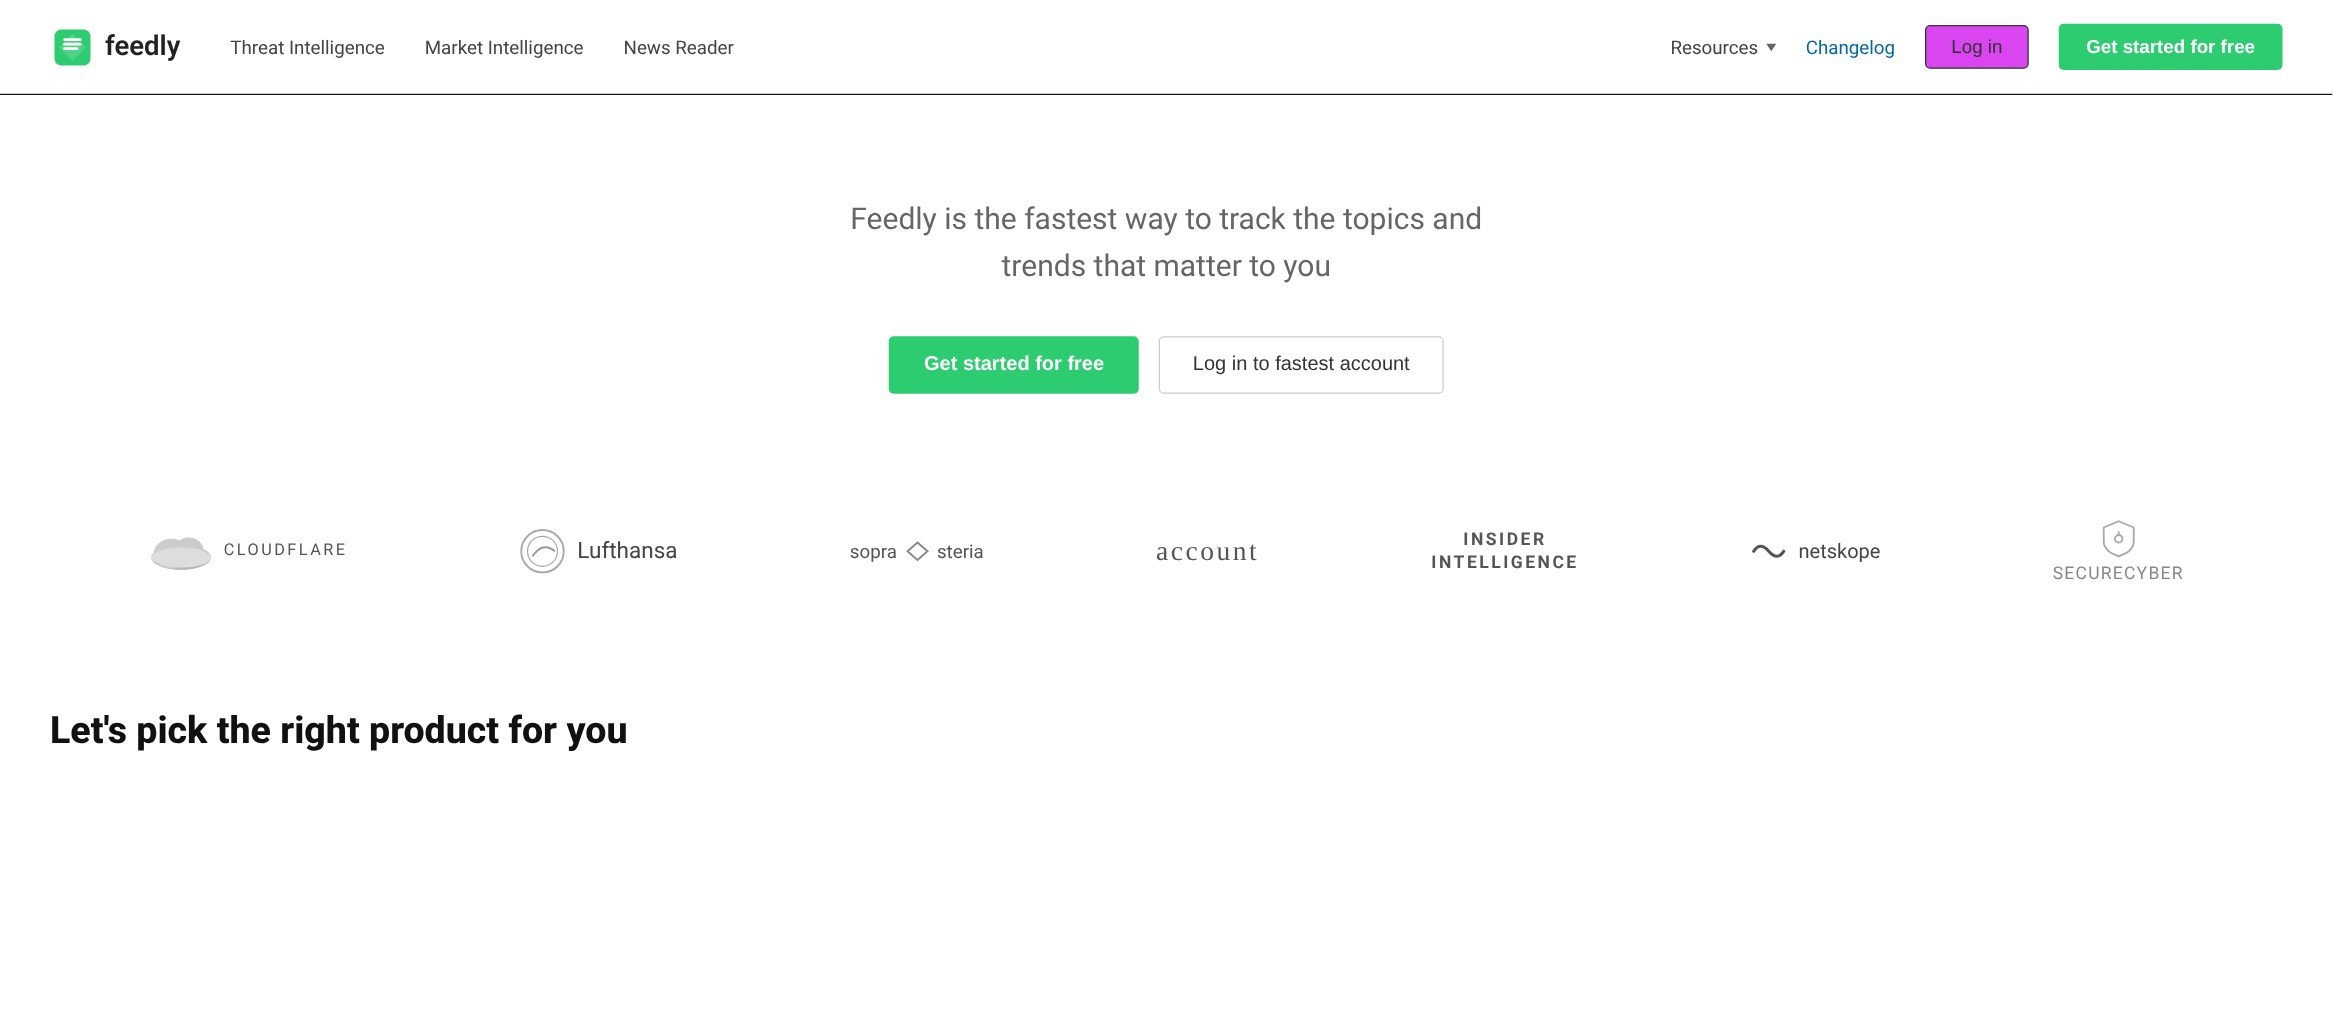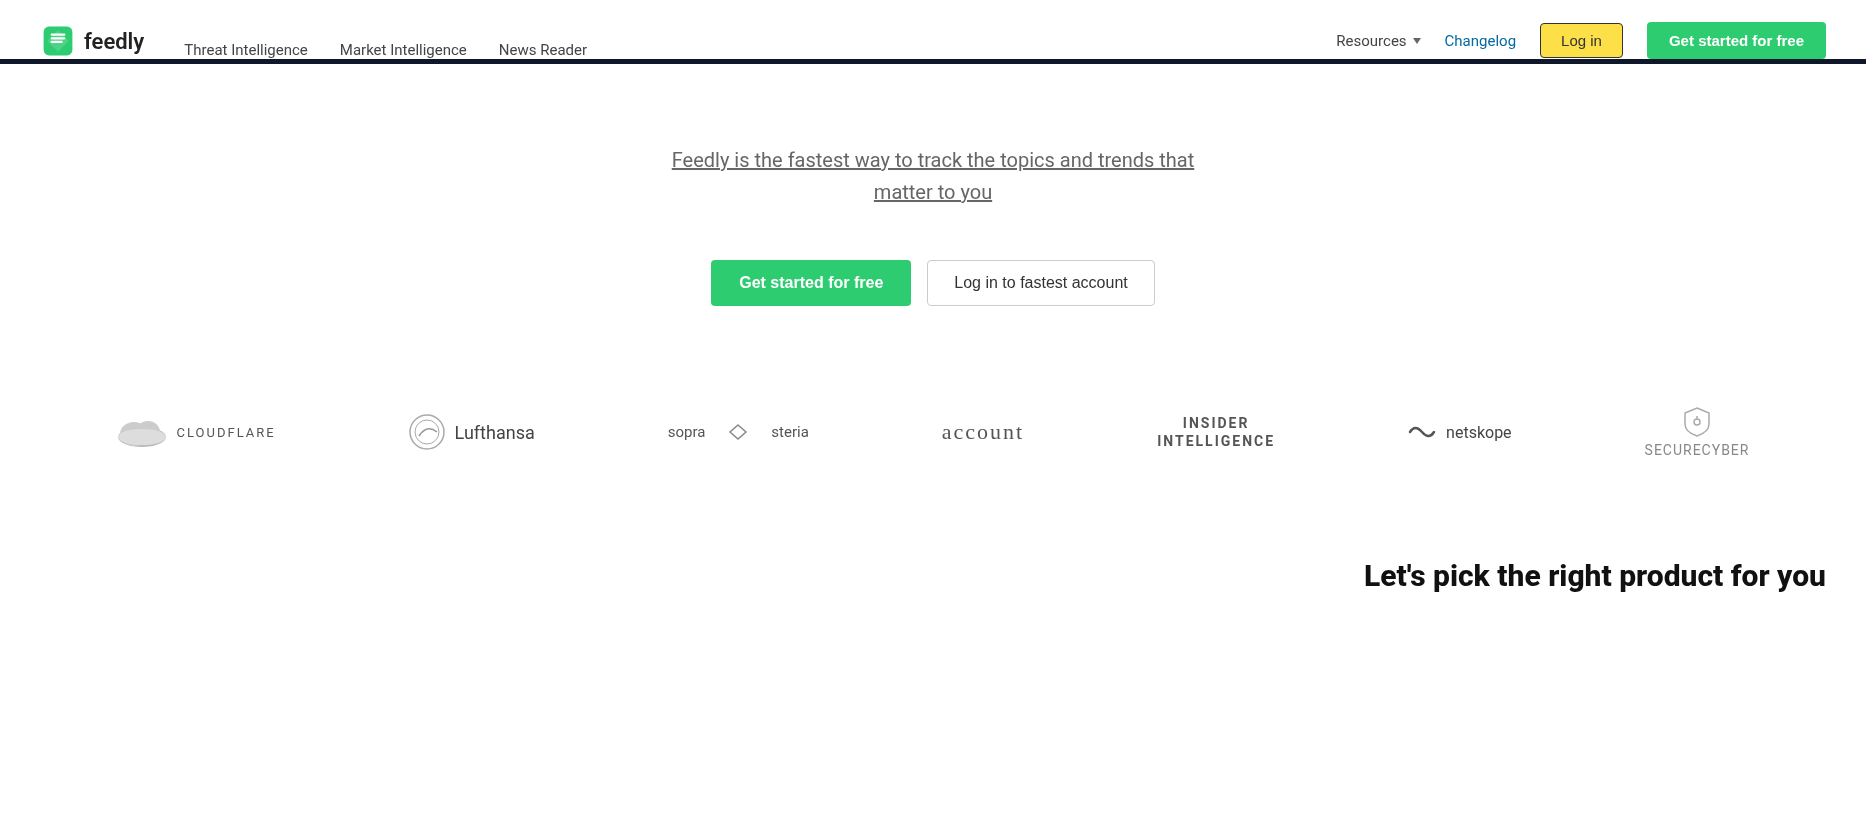--- a/index.html
+++ b/index.html
@@ -1,24 +1,24 @@
 <!DOCTYPE html>
 <html><head>
   <meta charset="utf-8">
   <style>
     * { margin: 0; padding: 0; box-sizing: border-box; }
     body { font-family: -apple-system, BlinkMacSystemFont, 'Segoe UI', Roboto, sans-serif; background: #fff; color: #333; }
 
     
     nav {
       display: flex;
-      align-items: flex-end;
+      align-items: center;
       padding: 0 40px;
-      height: 64px;
-      border-bottom: 5px solid #0f172a;
+      height: 76px;
+      border-bottom: 1px solid #0f172a;
       position: sticky;
       top: 0;
       background: #fff;
       z-index: 100;
     }
     .nav-logo {
       display: flex;
       align-items: center;
       gap: 8px;
       margin-right: 40px;
@@ -56,21 +56,21 @@
     }
     .nav-changelog {
       font-size: 15px;
       color: #0369a1;
       text-decoration: none;
     }
     .btn-login {
       padding: 8px 20px;
       border: 1.5px solid #333;
       border-radius: 4px;
-      background: #fde047;
+      background: #d946ef;
       font-size: 15px;
       color: #333;
       cursor: pointer;
       font-weight: 500;
     }
     .btn-cta-nav {
       padding: 10px 22px;
       border: none;
       border-radius: 4px;
       background: #2ecc71;
@@ -89,26 +89,25 @@
       padding: 80px 40px 60px;
     }
     .hero h1 {
       font-size: 52px;
       font-weight: 800;
       color: #111;
       line-height: 1.15;
       margin-bottom: 20px;
     }
     .hero p {
-      font-size: 20px;
+      font-size: 24px;
       color: #666;
       max-width: 560px;
-      margin-bottom: 52px;
+      margin-bottom: 36px;
       line-height: 1.6;
-      text-decoration: underline;
     }
     .hero-buttons {
       display: flex;
       gap: 16px;
       align-items: center;
     }
     .btn-hero-cta {
       padding: 14px 28px;
       border: none;
       border-radius: 4px;
@@ -146,21 +145,21 @@
     .cloudflare-logo { color: #555; font-size: 13px; letter-spacing: 2px; text-transform: uppercase; }
     .lufthansa-logo { color: #444; font-size: 18px; }
     .sopra-logo { color: #555; font-size: 15px; }
     .agenus-logo { color: #666; font-size: 18px; letter-spacing: 1px; }
     .insider-logo { color: #555; font-size: 14px; text-align: center; line-height: 1.3; text-transform: uppercase; letter-spacing: 2px; font-weight: 700; }
     .netskope-logo { color: #444; font-size: 16px; }
     .securecyber-logo { color: #888; font-size: 14px; text-align: center; text-transform: uppercase; letter-spacing: 1px; }
 
     
     .bottom-section {
-      text-align: right;
+      text-align: left;
       padding: 40px 40px 60px;
     }
     .bottom-section h2 {
       font-size: 30px;
       font-weight: 800;
       color: #111;
     }
 
     
     .chevron-down {
@@ -237,21 +236,21 @@
       <svg width="36" height="36" viewBox="0 0 36 36">
         <circle cx="18" cy="18" r="17" fill="none" stroke="#aaa" stroke-width="1.5"></circle>
         <circle cx="18" cy="18" r="12" fill="none" stroke="#aaa" stroke-width="1"></circle>
         <path d="M10 22 Q18 10 28 18" fill="none" stroke="#999" stroke-width="1.5"></path>
       </svg>
       <span class="lufthansa-logo">Lufthansa</span>
     </div>
   </div>
 
   <div class="logo-item">
-    <div style="display:flex;align-items:center;gap:23px;">
+    <div style="display:flex;align-items:center;gap:6px;">
       <span class="sopra-logo">sopra</span>
       <svg width="20" height="18" viewBox="0 0 20 18">
         <path d="M10 2 L18 9 L10 16 L2 9 Z" fill="none" stroke="#888" stroke-width="1.5"></path>
       </svg>
       <span class="sopra-logo">steria</span>
     </div>
   </div>
 
   <div class="logo-item">
     <span class="agenus-logo" style="font-family:Georgia,serif;font-size:22px;color:#555;letter-spacing:2px;">account</span>

